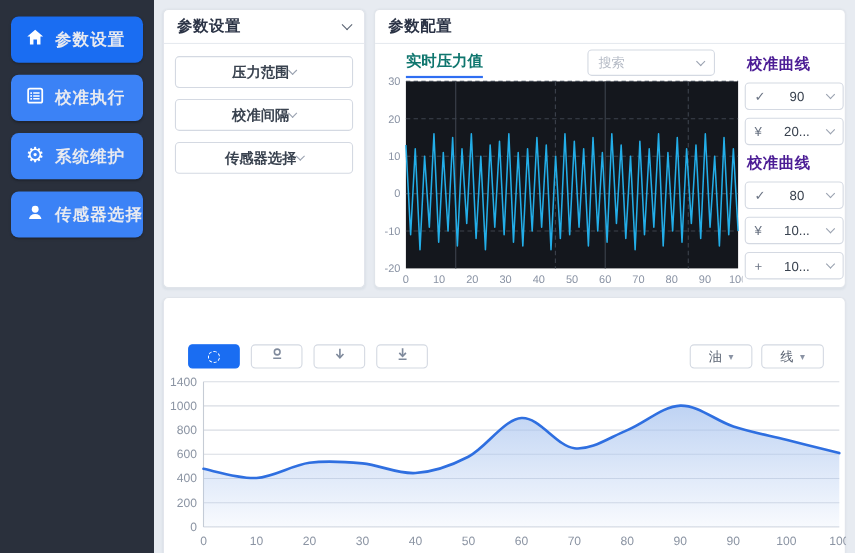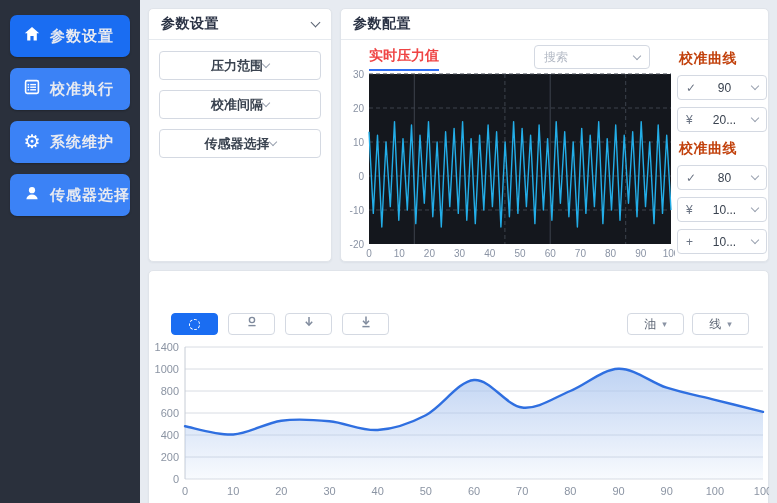--- a/index.html
+++ b/index.html
@@ -36,32 +36,32 @@
          padding:0 10px; margin-bottom:10px; cursor:pointer; }
   .sel .sel-label { font-size:13px; font-weight:bold; color:#39424f; }
 
   #panel-settings { left:148px; top:8px; width:184px; height:254px; }
   #panel-settings .panel-body { padding:11px 10px; }
 
   #panel-config { left:340px; top:8px; width:429px; height:254px; }
   #panel-config .panel-body { position:relative; height:222px; }
 
   .tab-link { position:absolute; left:28px; top:7px; font-size:14px; font-weight:bold;
-              color:#ef4444; padding-bottom:4px; border-bottom:2px solid #2f6ef2; cursor:pointer; }
+              color:#0f766e; padding-bottom:4px; border-bottom:2px solid #2f6ef2; cursor:pointer; }
 
   .search-sel { position:absolute; left:193px; top:5px; width:116px; height:24px;
                 border:1px solid #d4d9e2; border-radius:4px; background:#fff;
                 display:flex; align-items:center; justify-content:space-between;
                 padding:0 9px; cursor:pointer; }
   .search-sel .ph { font-size:12px; color:#b4bac5; }
 
   #wave-svg { position:absolute; left:2px; top:26px; }
 
   .calib-col { position:absolute; left:336px; top:2px; width:90px; }
-  .calib-label { font-size:14px; font-weight:bold; color:#c2410c; margin:8px 0 7px 2px; letter-spacing:.5px; }
+  .calib-label { font-size:14px; font-weight:bold; color:#4c1d95; margin:8px 0 7px 2px; letter-spacing:.5px; }
   .mini-sel { height:25px; border:1px solid #d4d9e2; border-radius:4px; background:#fff;
               display:flex; align-items:center; justify-content:space-between;
               padding:0 8px; margin-bottom:7px; cursor:pointer; }
   .mini-sel .ico { font-size:12px; color:#6b7484; width:11px; }
   .mini-sel .val { font-size:12px; color:#39424f; flex:1; text-align:center; }
 
   
   #panel-bottom { left:148px; top:270px; width:621px; height:260px; }
   .toolbar { position:absolute; left:0; top:42px; width:100%; height:22px;
              display:flex; align-items:center; }

